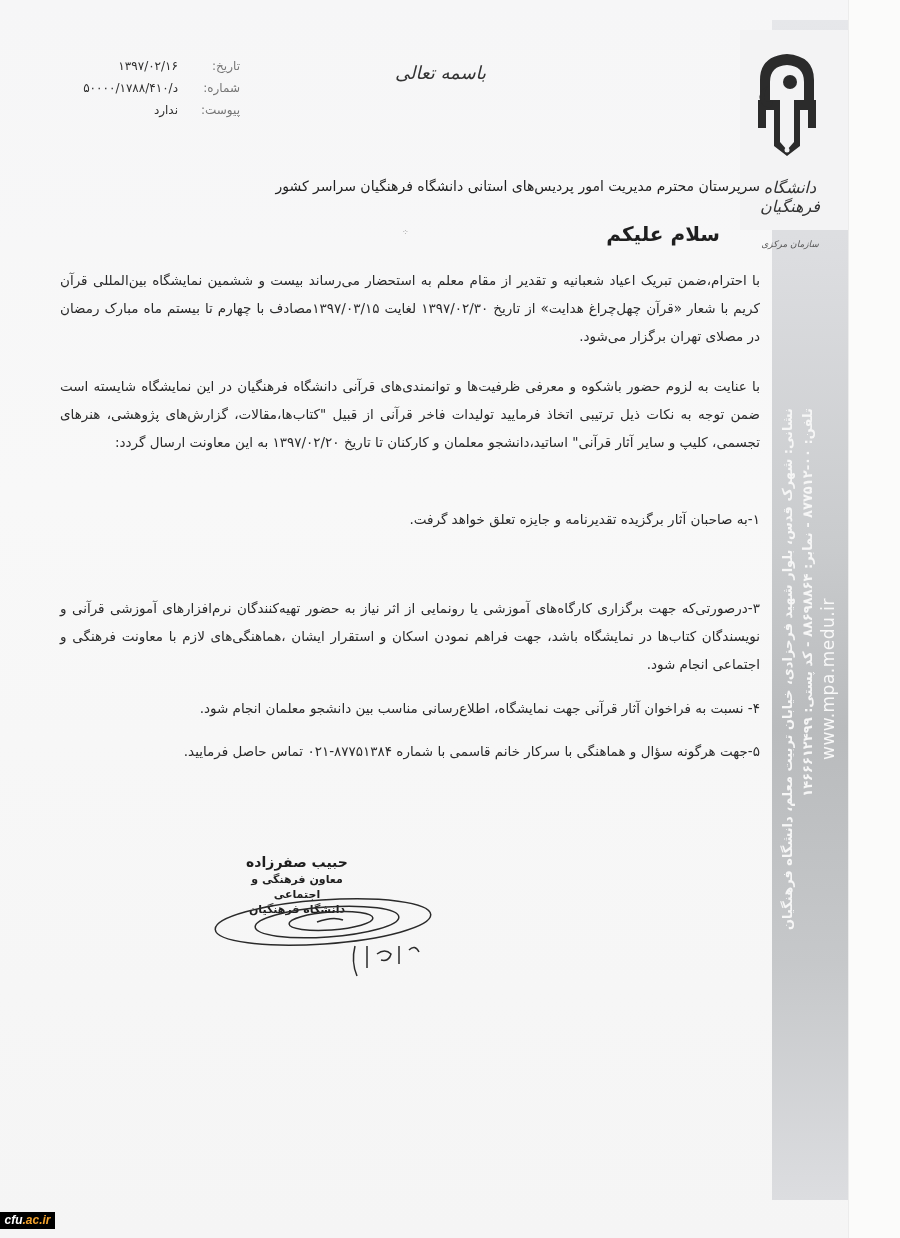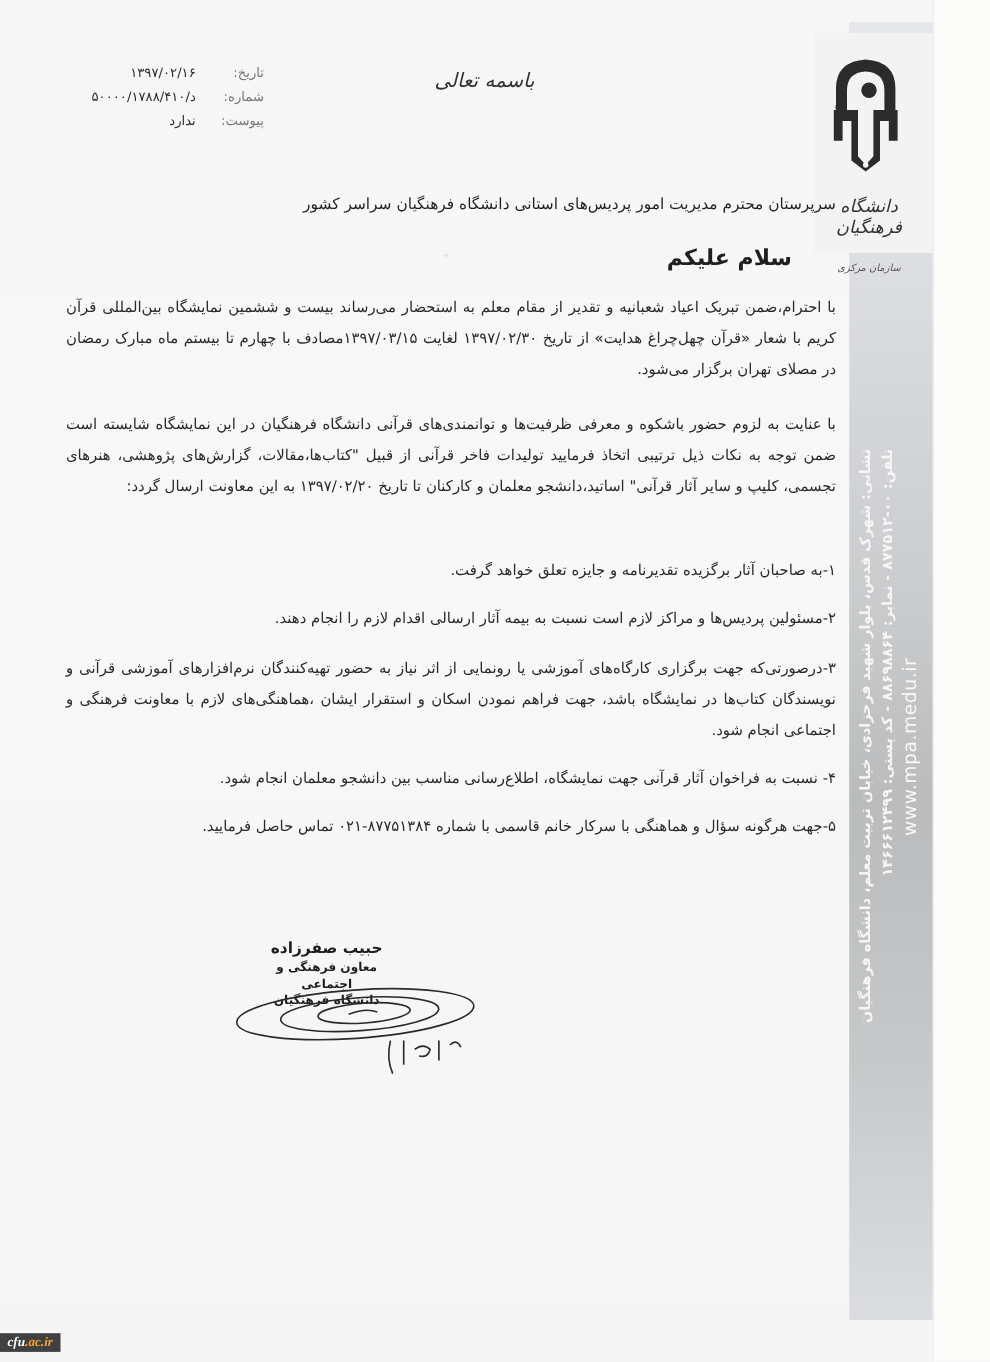--- a/index.html
+++ b/index.html
@@ -83,23 +83,23 @@
     .i5 { top: 737px; }
     .sig-block {
       position: absolute; left: 232px; top: 852px; width: 130px; direction: rtl; text-align: center;
       font-weight: bold; color: #1e1e1e;
     }
     .sig-name { font-size: 14px; line-height: 20px; }
     .sig-title { font-size: 11px; line-height: 15px; }
     .signature { position: absolute; left: 205px; top: 880px; width: 240px; height: 100px; }
     .watermark {
       position: absolute; left: 0; top: 1212px; width: 55px; height: 17px;
-      background: #404040; color: #f2a22e; font-weight: bold; font-style: italic;
+      background: #000000; color: #f2a22e; font-weight: bold; font-style: italic;
       font-size: 12px; line-height: 17px; text-align: center;
-      font-family: Liberation Serif, serif;
+      font-family: Liberation Sans, sans-serif;
     }
     .watermark .w1 { color: #ffffff; }
     .speck { position: absolute; left: 402px; top: 228px; font-size: 8px; color: #aaa; }
   </style>
 </head>
 <body>
 
 <div class="page">
 
   <div class="side-strip"></div>
@@ -138,21 +138,20 @@
   </div>
 
   <div class="recipient">سرپرستان محترم مدیریت امور پردیس‌های استانی دانشگاه فرهنگیان سراسر کشور</div>
   <div class="speck">⁘</div>
   <div class="greeting">سلام علیکم</div>
 
   <div class="letter p1">با احترام،ضمن تبریک اعیاد شعبانیه و تقدیر از مقام معلم به استحضار می‌رساند بیست و ششمین نمایشگاه بین‌المللی قرآن کریم با شعار «قرآن چهل‌چراغ هدایت» از تاریخ ۱۳۹۷/۰۲/۳۰ لغایت ۱۳۹۷/۰۳/۱۵مصادف با چهارم تا بیستم ماه مبارک رمضان در مصلای تهران  برگزار می‌شود.</div>
   <div class="letter p2">با عنایت به لزوم حضور باشکوه و معرفی ظرفیت‌ها و توانمندی‌های قرآنی دانشگاه فرهنگیان در این نمایشگاه شایسته است ضمن توجه به نکات ذیل ترتیبی اتخاذ فرمایید تولیدات فاخر قرآنی از قبیل "کتاب‌ها،مقالات، گزارش‌های پژوهشی، هنرهای تجسمی، کلیپ و سایر آثار قرآنی" اساتید،دانشجو معلمان و کارکنان تا تاریخ ۱۳۹۷/۰۲/۲۰  به این معاونت ارسال گردد:</div>
 
   <div class="item i1">۱-به صاحبان آثار برگزیده تقدیرنامه و جایزه تعلق خواهد گرفت.</div>
-  <div class="item i2">۲-مسئولین پردیس‌ها و مراکز لازم  است نسبت به بیمه آثار ارسالی اقدام لازم را انجام دهند.</div>
   <div class="item i3">۳-درصورتی‌که جهت برگزاری کارگاه‌های آموزشی یا رونمایی از اثر نیاز به حضور تهیه‌کنندگان نرم‌افزارهای آموزشی قرآنی و نویسندگان کتاب‌ها در نمایشگاه باشد، جهت فراهم نمودن اسکان و استقرار ایشان ،هماهنگی‌های لازم با معاونت فرهنگی و اجتماعی انجام شود.</div>
   <div class="item i4">۴- نسبت به فراخوان آثار قرآنی جهت نمایشگاه، اطلاع‌رسانی مناسب بین دانشجو معلمان انجام شود.</div>
   <div class="item i5">۵-جهت هرگونه سؤال و هماهنگی با سرکار خانم قاسمی با شماره ۸۷۷۵۱۳۸۴-۰۲۱ تماس حاصل فرمایید.</div>
 
   <div class="sig-block">
     <div class="sig-name">حبیب صفرزاده</div>
     <div class="sig-title">معاون فرهنگی و اجتماعی</div>
     <div class="sig-title">دانشگاه فرهنگیان</div>
   </div>
   <svg class="signature" viewBox="0 0 240 100">

